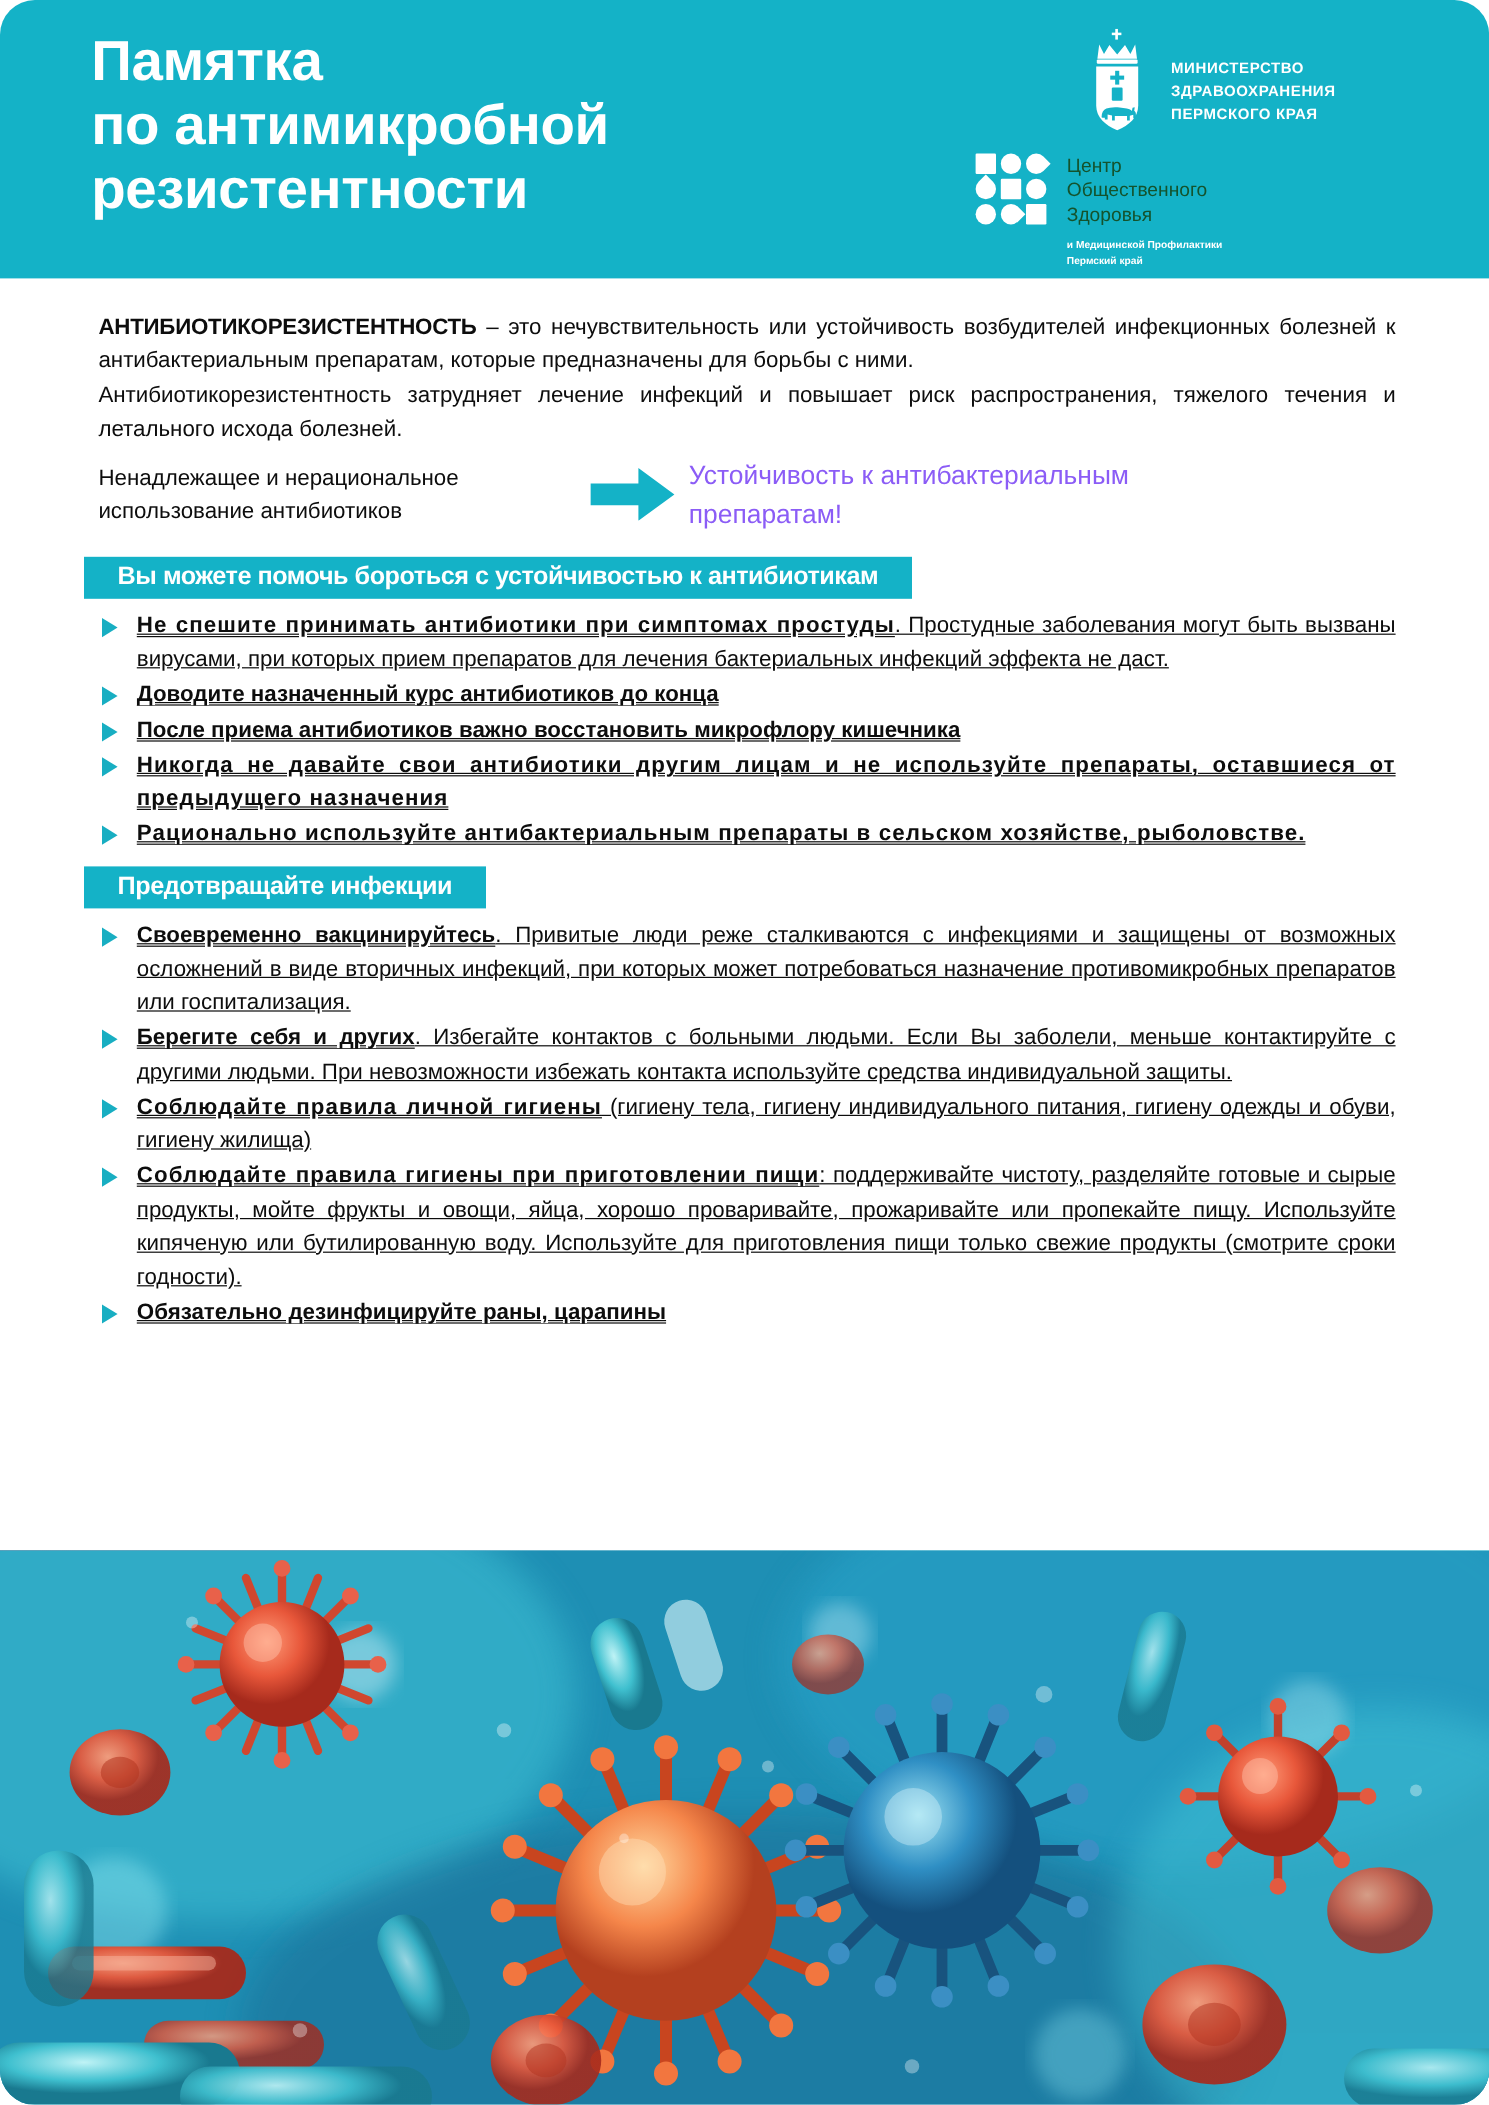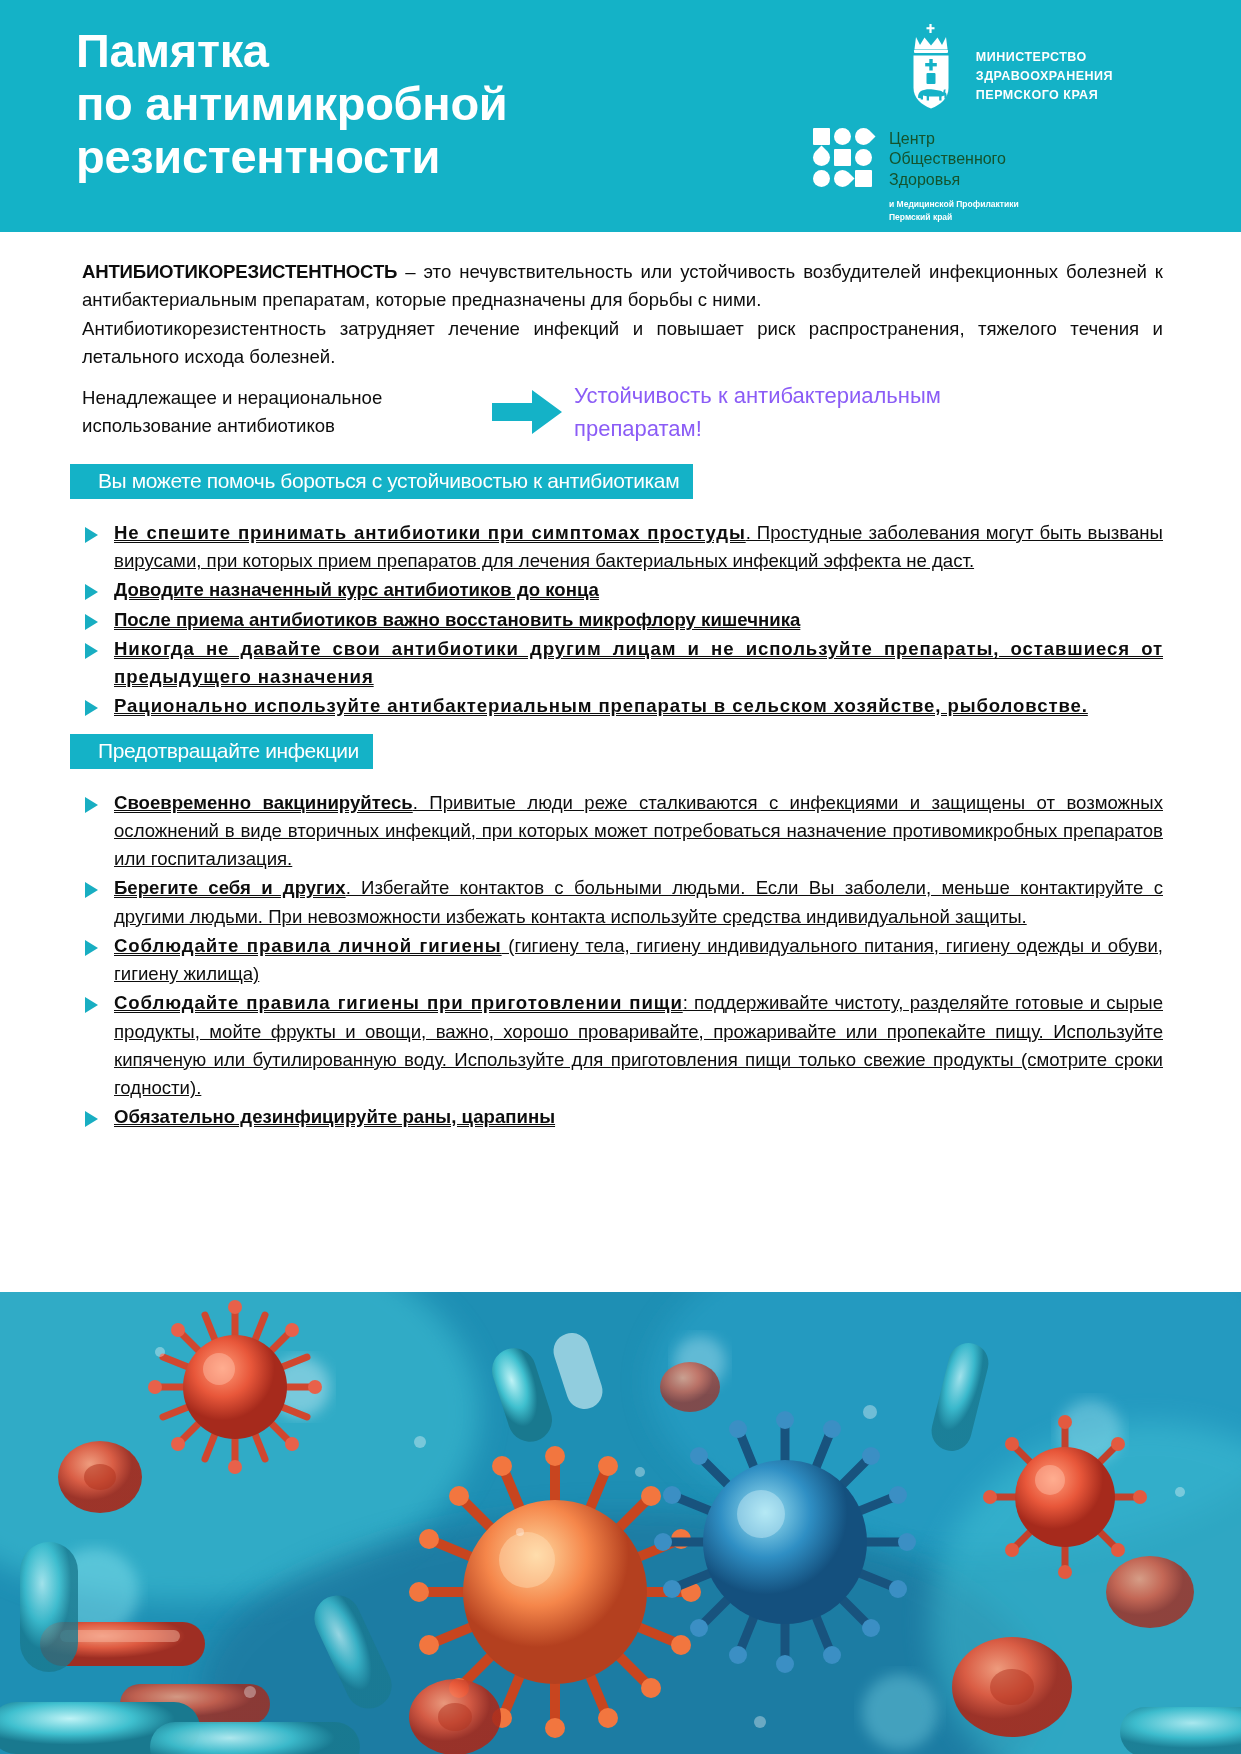--- a/index.html
+++ b/index.html
@@ -8,20 +8,21 @@
     height: 1754px;
     background: #ffffff;
     font-family: "Liberation Sans", sans-serif;
   }
   .page {
     position: relative;
     width: 1241px;
     height: 1754px;
     overflow: hidden;
     background: #ffffff;
+    border-radius: 29px;
   }
 
   
   .header {
     position: relative;
     width: 1241px;
     height: 232px;
     background: #14b2c7;
     display: flex;
     align-items: flex-start;
@@ -141,26 +142,26 @@
     line-height: 1.52;
     color: #8b5cf6;
     white-space: pre-line;
   }
 
   
   .banner {
     background: #14b2c7;
     color: #ffffff;
     font-size: 21px;
-    font-weight: normal;
+    font-weight: bold;
     letter-spacing: -0.4px;
-    padding: 5px 14px 6px 28px;
+    padding: 5px 28px 6px 28px;
     display: inline-block;
     margin-top: 12px;
-    margin-bottom: 20px;
+    margin-bottom: 8px;
     margin-left: -12px;
   }
 
   
   ul.blist { list-style: none; }
   li.bitem {
     position: relative;
     padding-left: 32px;
     margin-bottom: 1px;
     font-size: 18.6px;
@@ -339,21 +340,21 @@
         <span class="lead">Берегите себя и других</span><span>. Избегайте контактов с больными людьми. Если Вы заболели, меньше контактируйте с другими людьми. При невозможности избежать контакта используйте средства индивидуальной защиты.</span>
       </li>
 
       <li class="bitem">
         <span class="tri"></span>
         <span class="lead lead-sp">Соблюдайте правила личной гигиены</span><span> (гигиену тела, гигиену индивидуального питания, гигиену одежды и обуви, гигиену жилища)</span>
       </li>
 
       <li class="bitem">
         <span class="tri"></span>
-        <span class="lead lead-sp">Соблюдайте правила гигиены при приготовлении пищи</span><span>: поддерживайте чистоту, разделяйте готовые и сырые продукты, мойте фрукты и овощи, важно, хорошо проваривайте, прожаривайте или пропекайте пищу. Используйте кипяченую или бутилированную воду. Используйте для приготовления пищи только свежие продукты (смотрите сроки годности).</span>
+        <span class="lead lead-sp">Соблюдайте правила гигиены при приготовлении пищи</span><span>: поддерживайте чистоту, разделяйте готовые и сырые продукты, мойте фрукты и овощи, яйца, хорошо проваривайте, прожаривайте или пропекайте пищу. Используйте кипяченую или бутилированную воду. Используйте для приготовления пищи только свежие продукты (смотрите сроки годности).</span>
       </li>
 
       <li class="bitem">
         <span class="tri"></span>
         <span class="lead">Обязательно дезинфицируйте раны, царапины</span>
       </li>
     </ul>
 
   </div>
 

